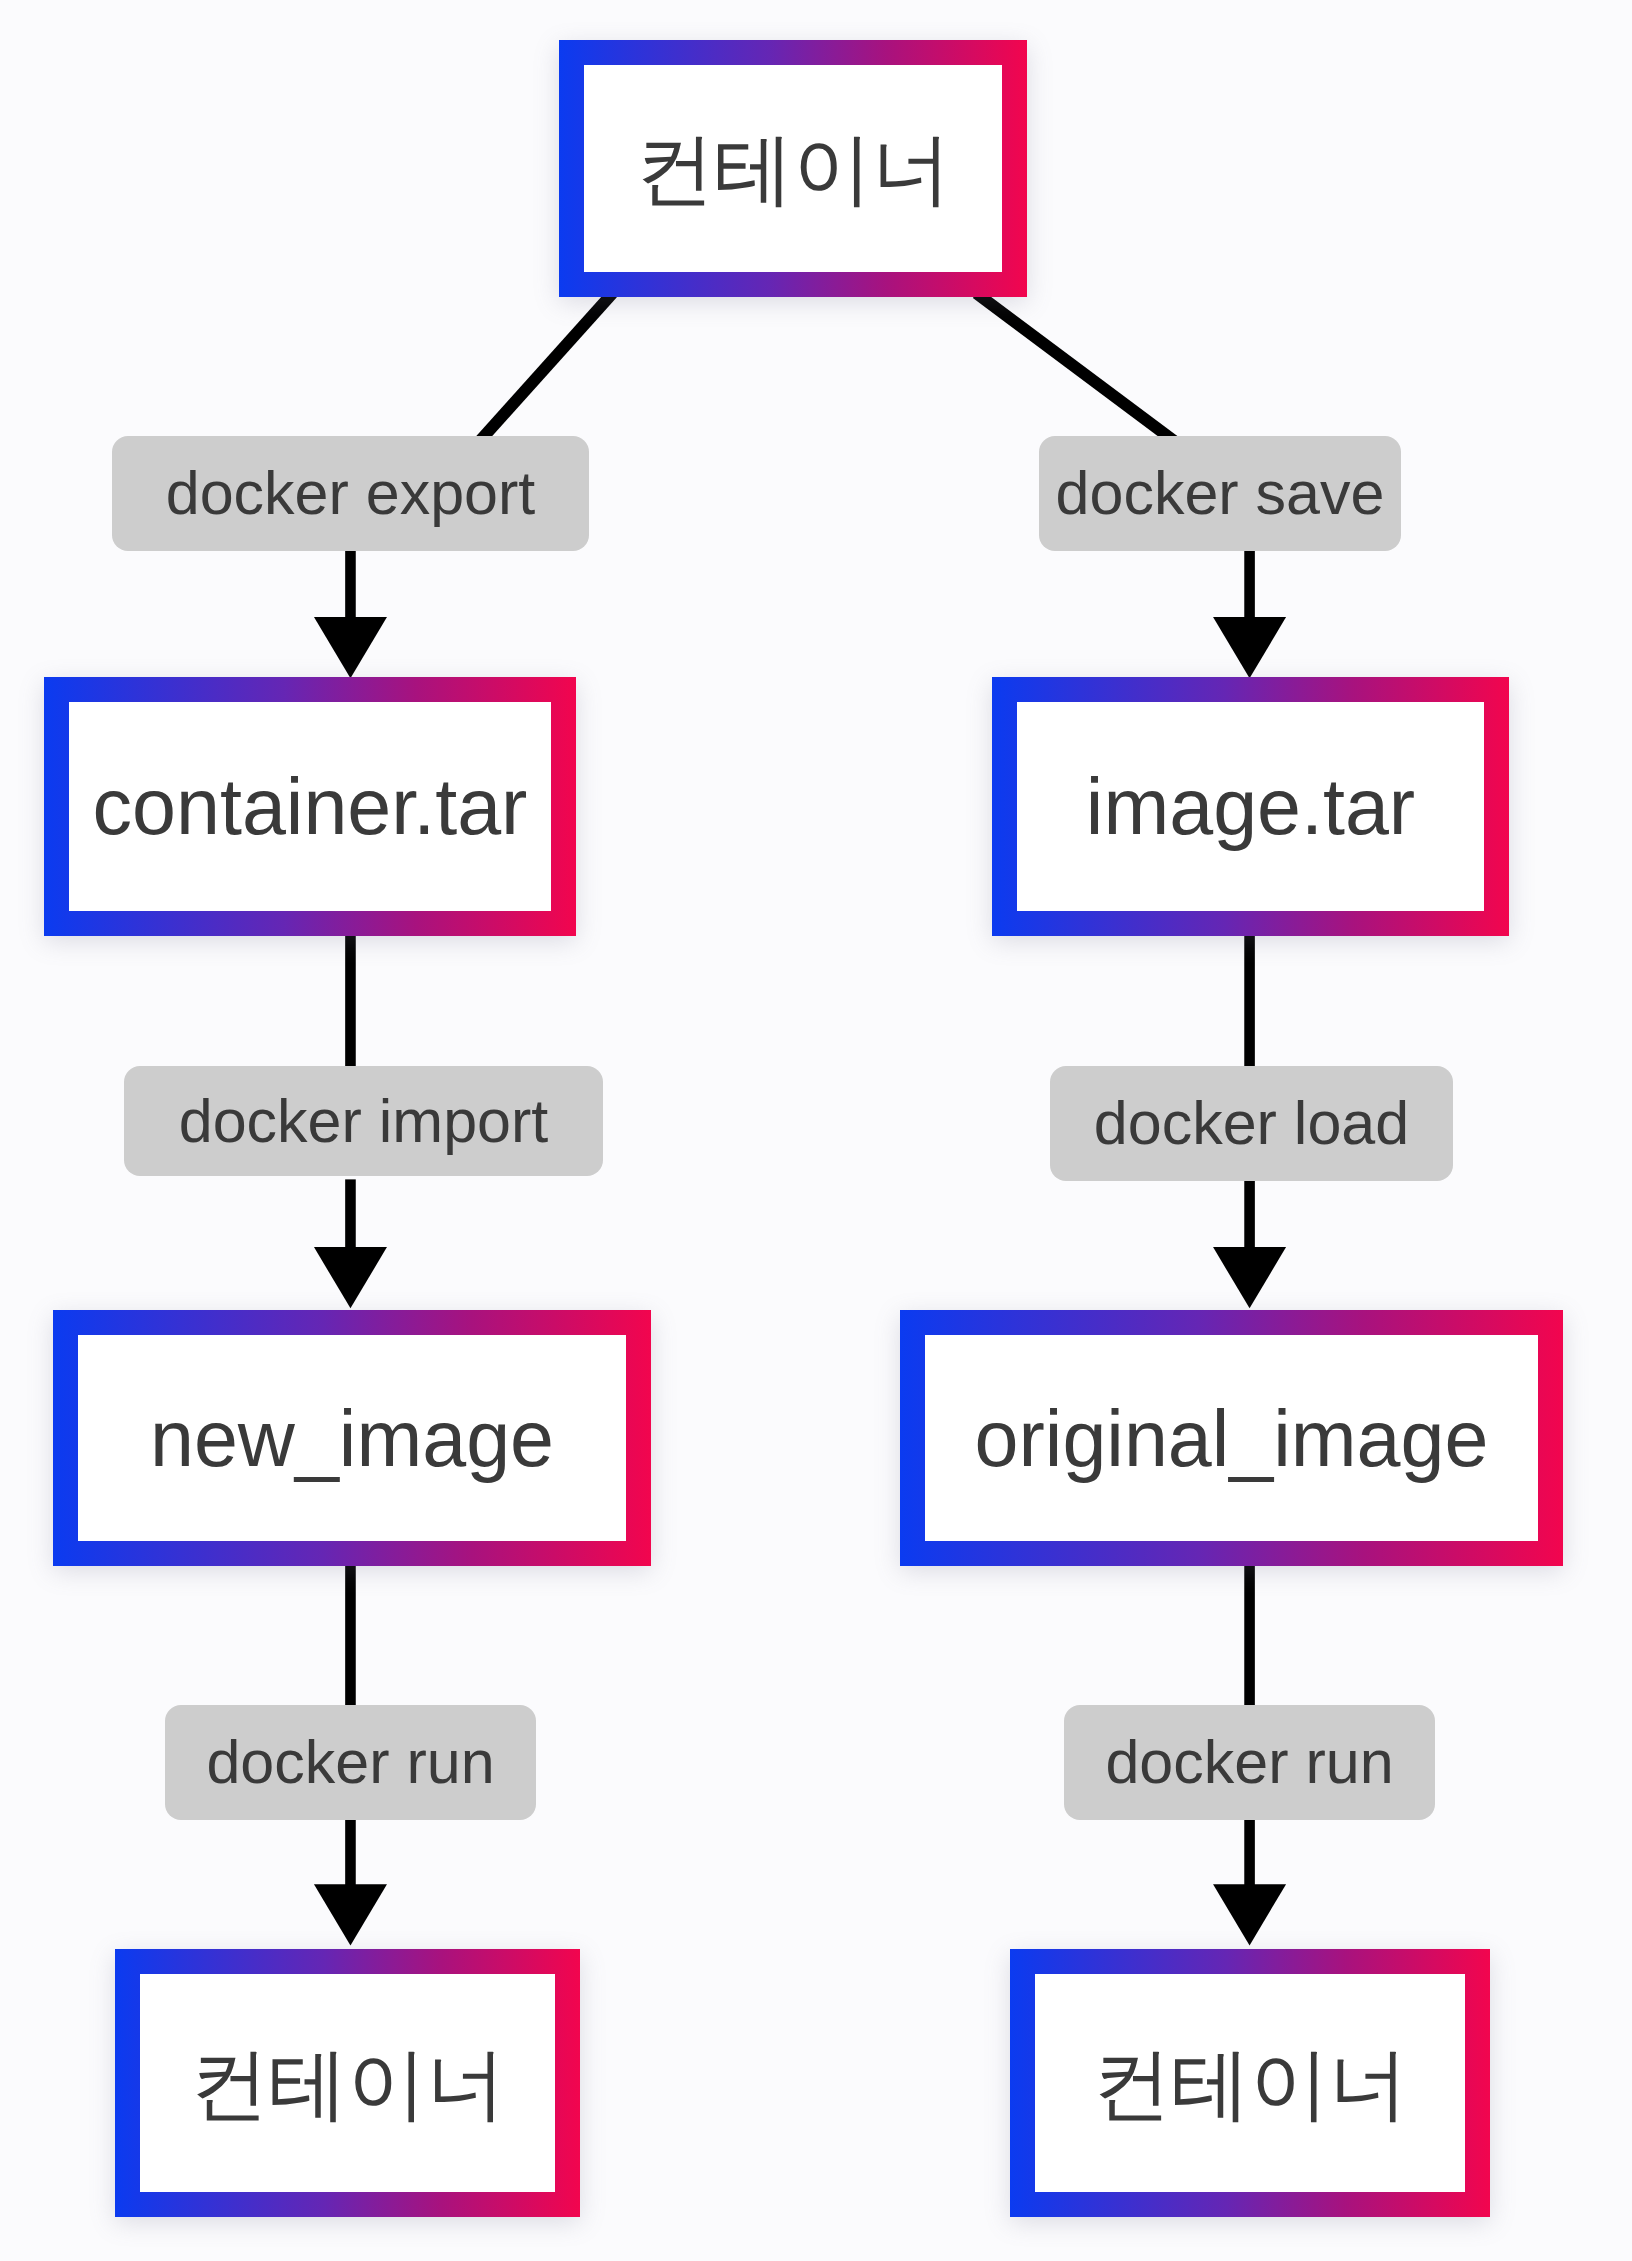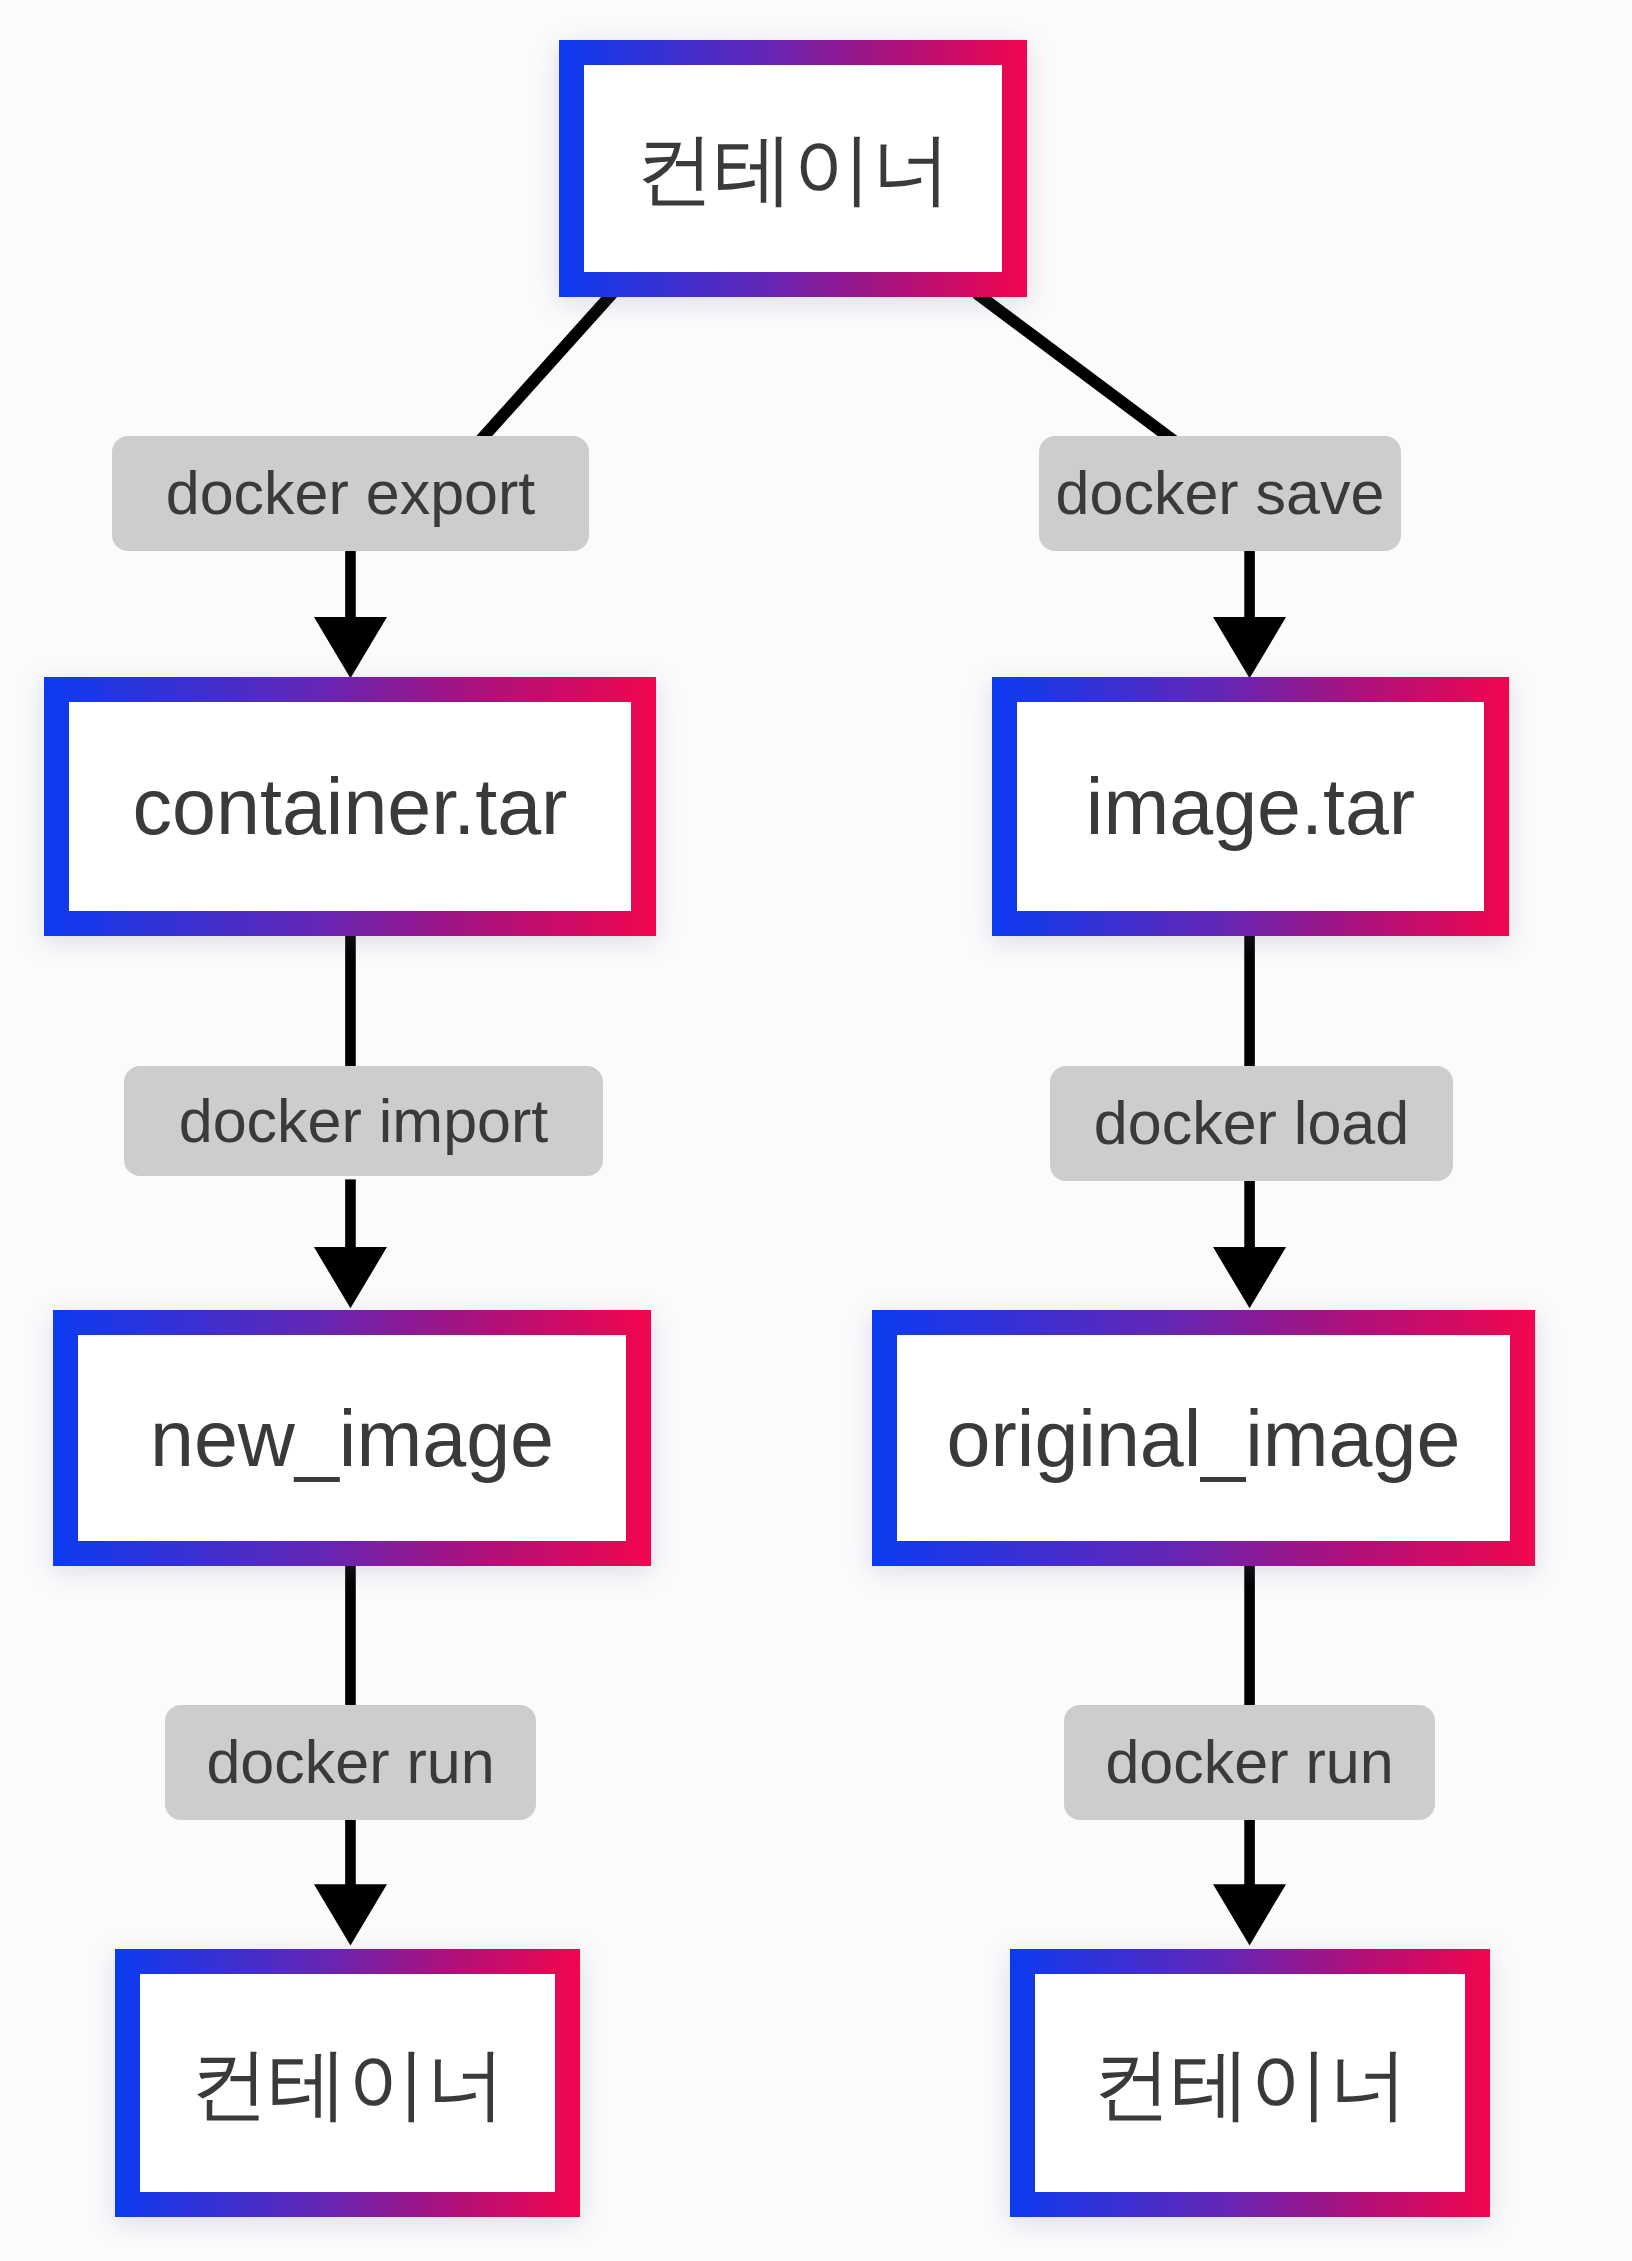--- a/index.html
+++ b/index.html
@@ -101,39 +101,39 @@
     <line x1="2122" y1="3088" x2="2122" y2="3205" stroke-width="18"></line>
     <polygon points="2060,3200 2184,3200 2122,3304"></polygon>
   </svg>
 
   <div class="node" style="left:559px;top:40px;width:468px;height:257px">
     <div class="node-inner">
       <span class="node-text">컨테이너</span>
     </div>
   </div>
 
-  <div class="node" style="left:44px;top:677px;width:612px;height:259px">
+  <div class="node" style="left:44px;top:677px;width:532px;height:259px">
     <div class="node-inner">
       <span class="node-text">container.tar</span>
     </div>
   </div>
 
   <div class="node" style="left:992px;top:677px;width:517px;height:259px">
     <div class="node-inner">
       <span class="node-text">image.tar</span>
     </div>
   </div>
 
   <div class="node" style="left:53px;top:1310px;width:598px;height:256px">
     <div class="node-inner">
       <span class="node-text">new_image</span>
     </div>
   </div>
 
-  <div class="node" style="left:872px;top:1310px;width:663px;height:256px">
+  <div class="node" style="left:900px;top:1310px;width:663px;height:256px">
     <div class="node-inner">
       <span class="node-text">original_image</span>
     </div>
   </div>
 
   <div class="node" style="left:115px;top:1949px;width:465px;height:268px">
     <div class="node-inner">
       <span class="node-text">컨테이너</span>
     </div>
   </div>

